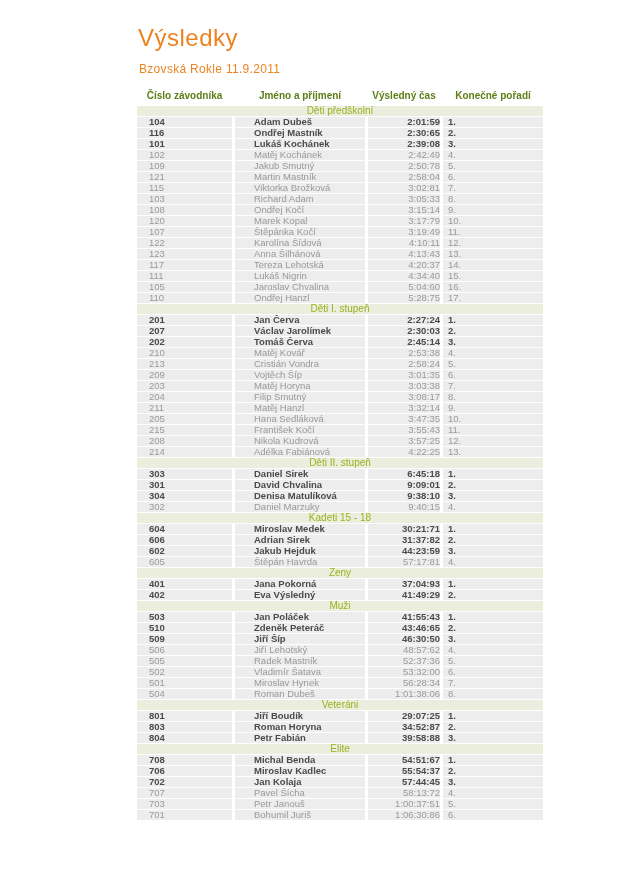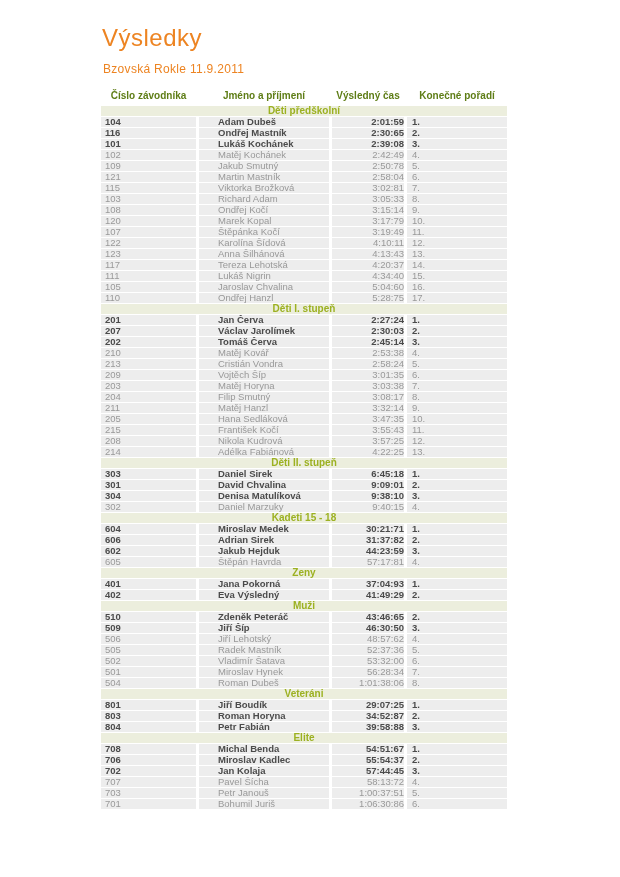--- a/index.html
+++ b/index.html
@@ -8,20 +8,21 @@
     background: #ffffff;
   }
   body {
     width: 620px;
     height: 877px;
     font-family: "Liberation Sans", "DejaVu Sans", sans-serif;
     overflow: hidden;
   }
   .page {
     padding: 24px 0 0 102px;
+    margin-left: 36px;
   }
   .title {
     margin: 0;
     font-size: 24px;
     font-weight: 400;
     letter-spacing: 0.5px;
     color: var(--accent, #ed8422);
   }
   .subtitle {
     margin: 10px 0 0 1px;
@@ -52,32 +53,32 @@
   td {
     font-size: 9.5px;
     line-height: 10px;
     height: 10px;
     background: var(--cell-bg, #ededed);
     color: var(--row-gray, #999999);
     padding: 0;
     white-space: nowrap;
     overflow: hidden;
   }
-  td.num  { padding-left: 4px; text-align: left; }
+  td.num  { padding-left: 12px; text-align: left; }
   td.name { padding-left: 19px; text-align: left; }
   td.time { text-align: right; }
   td.rank { padding-left: 5px; text-align: left; }
   tr.top3 td {
     font-weight: 700;
     color: var(--row-dark, #4b4b4b);
   }
   tr.section-row td {
     background: var(--band-bg, #eceedd);
     color: var(--section-green, #9cb121);
-    font-weight: 700;
+    font-weight: 400;
     font-size: 10px;
     text-align: center;
   }
 </style>
 </head>
 <body>
 
 <div class="page">
   <h1 class="title">Výsledky</h1>
   <h2 class="subtitle">Bzovská Rokle 11.9.2011</h2>
@@ -350,20 +351,26 @@
         <tr class="data-row top3">
           <td class="num">402</td>
           <td class="name">Eva Výsledný</td>
           <td class="time">41:49:29</td>
           <td class="rank">2.</td>
         </tr>
         <tr class="section-row">
           <td colspan="4">Muži</td>
         </tr>
         <tr class="data-row top3">
+          <td class="num">503</td>
+          <td class="name">Jan Poláček</td>
+          <td class="time">41:55:43</td>
+          <td class="rank">1.</td>
+        </tr>
+        <tr class="data-row top3">
           <td class="num">510</td>
           <td class="name">Zdeněk Peteráč</td>
           <td class="time">43:46:65</td>
           <td class="rank">2.</td>
         </tr>
         <tr class="data-row top3">
           <td class="num">509</td>
           <td class="name">Jiří Šíp</td>
           <td class="time">46:30:50</td>
           <td class="rank">3.</td>

